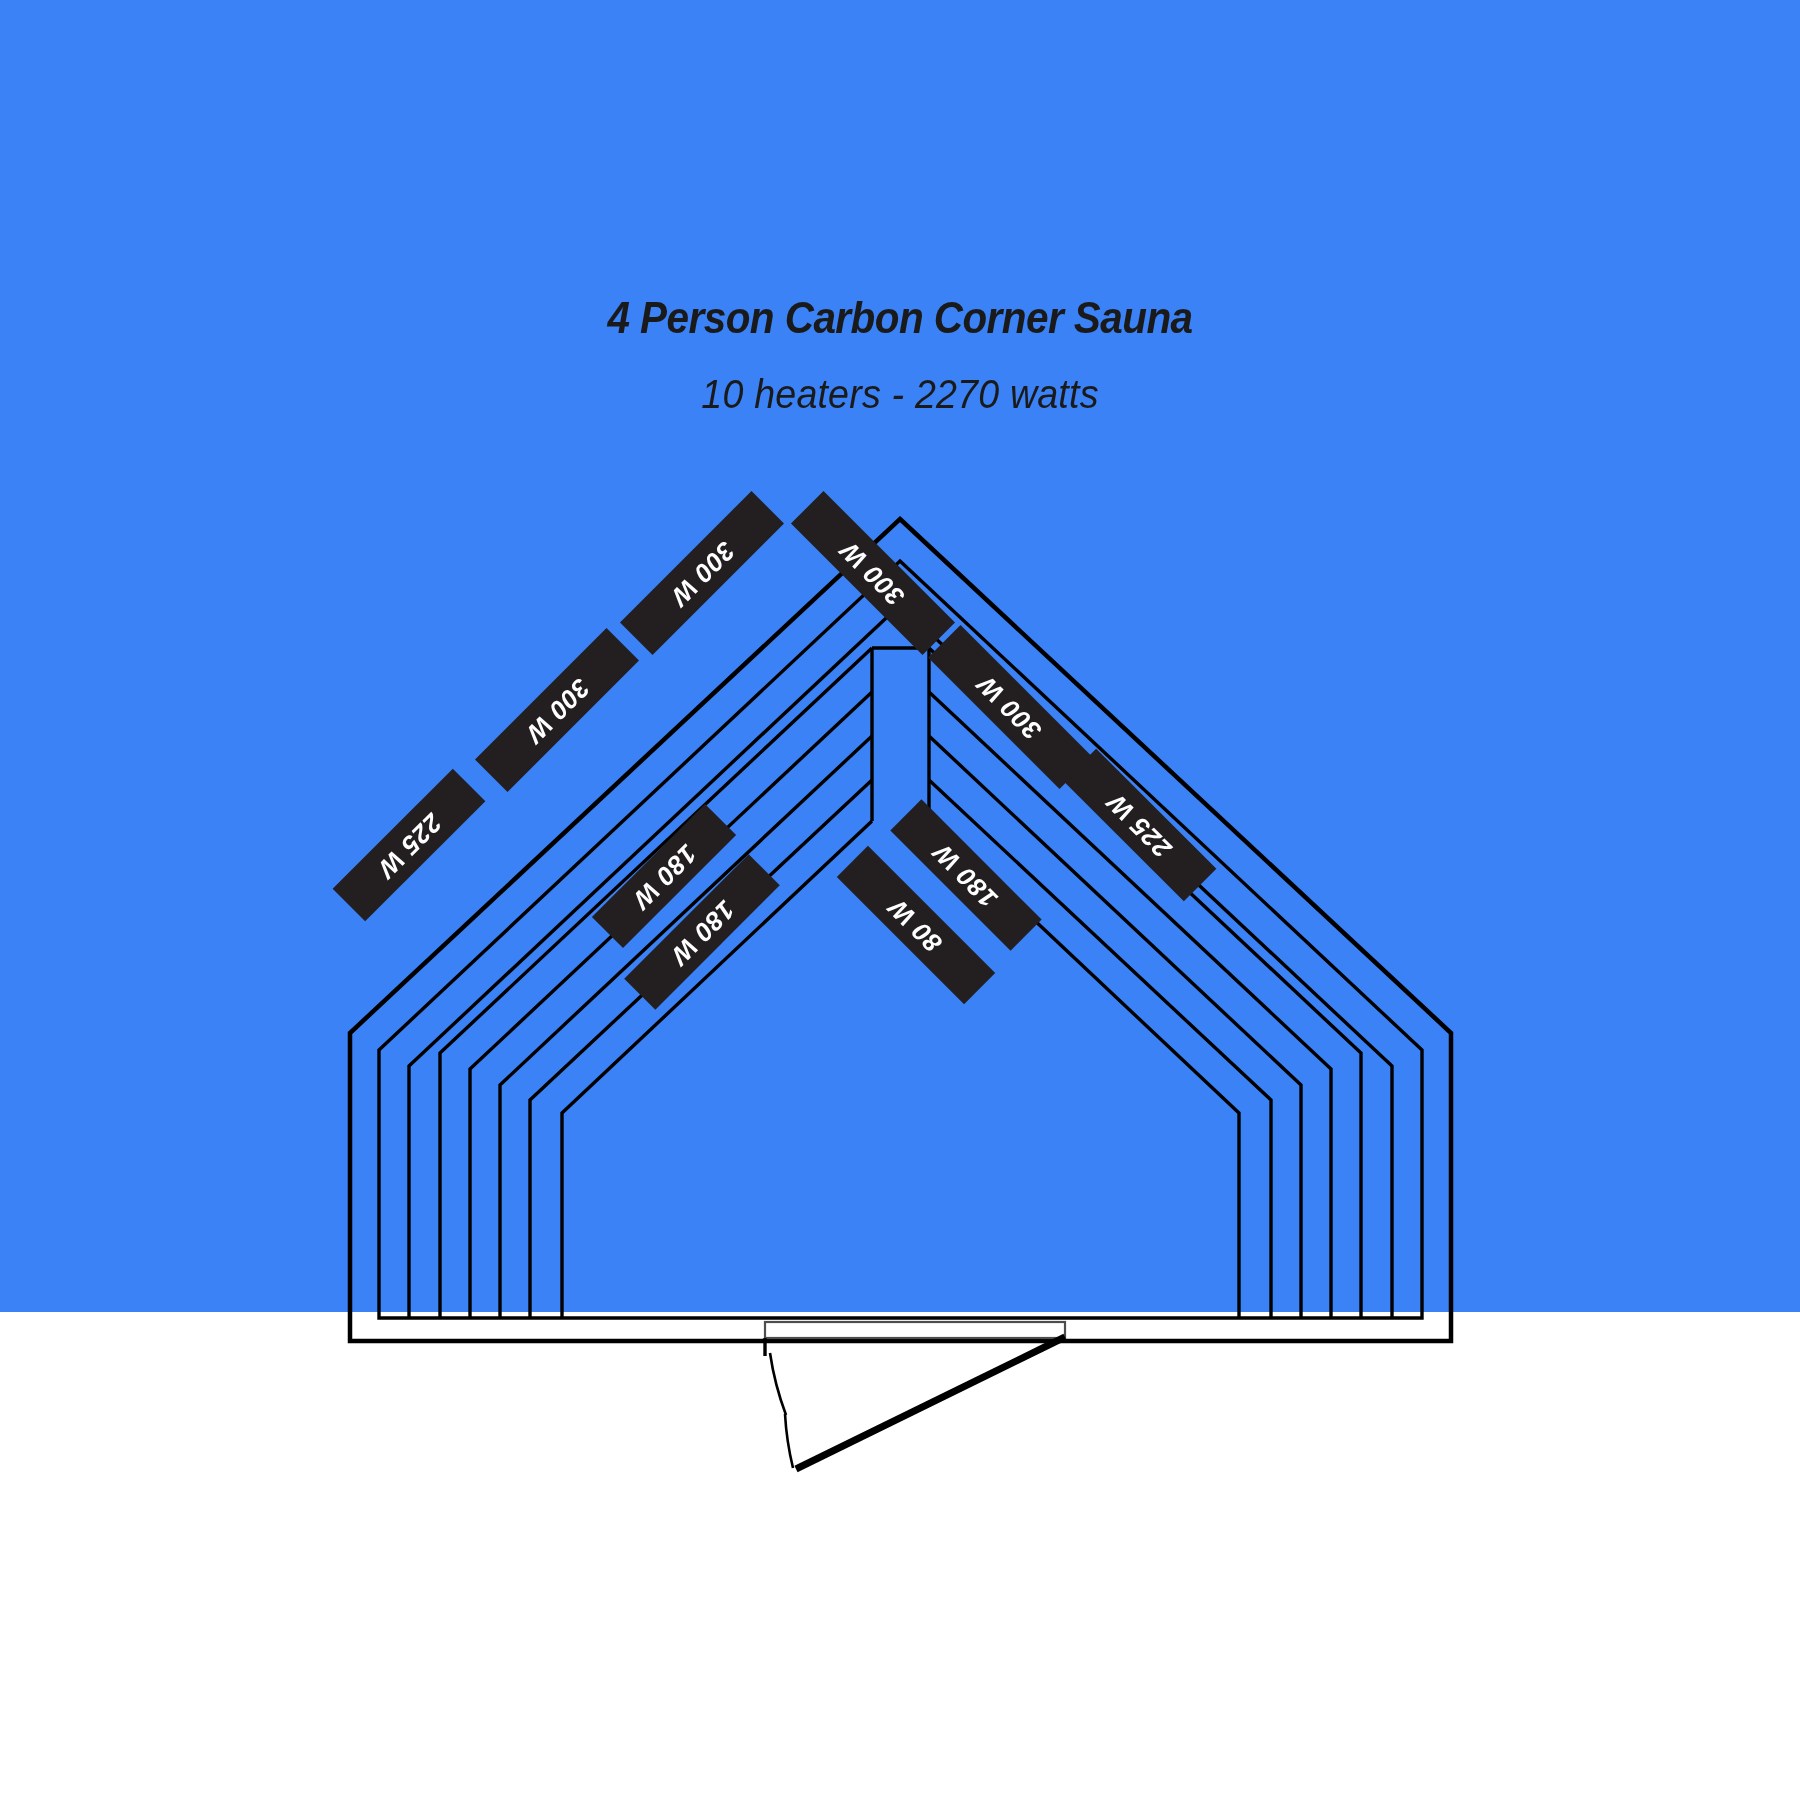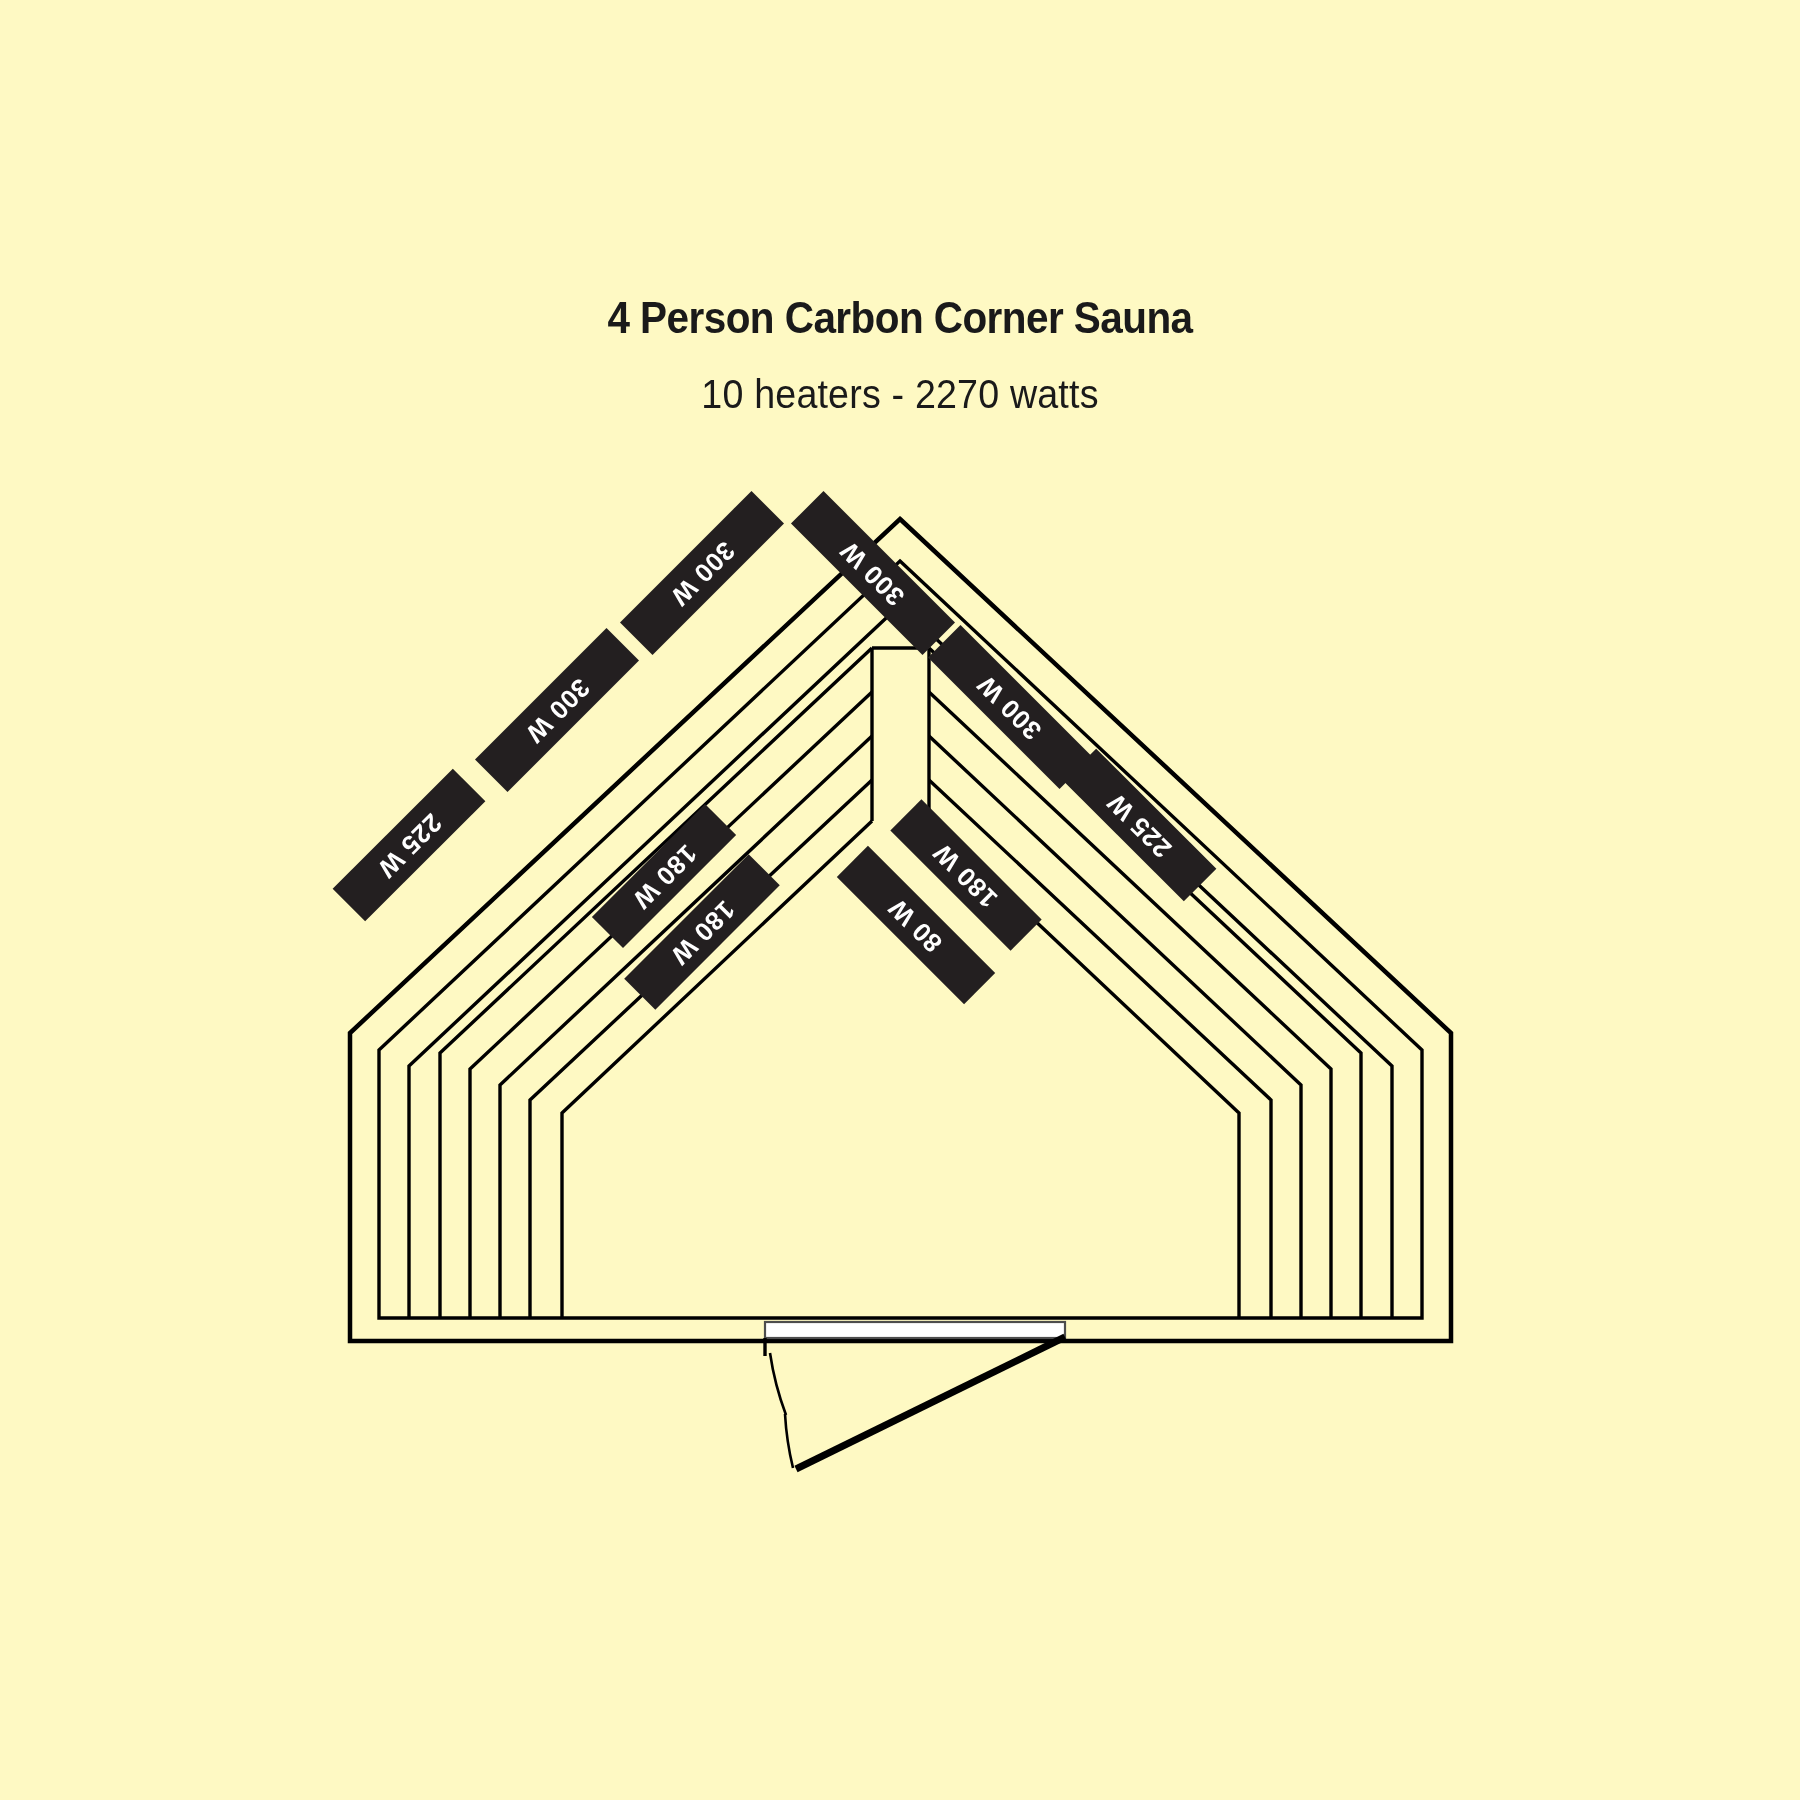--- a/index.html
+++ b/index.html
@@ -11,22 +11,23 @@
   body {
     width: 1800px;
     height: 1800px;
     font-family: "Liberation Sans", sans-serif;
     overflow: hidden;
     position: relative;
   }
   #page {
     position: relative;
     width: 1800px;
-    height: 1800px;
-    background: #fef9c3;
+    height: 1312px;
+    background: #3b82f6;
+    font-style: italic;
   }
   .titles {
     position: absolute;
     top: 296px;
     left: 0;
     width: 1800px;
     text-align: center;
     user-select: none;
   }
   .title-main {

